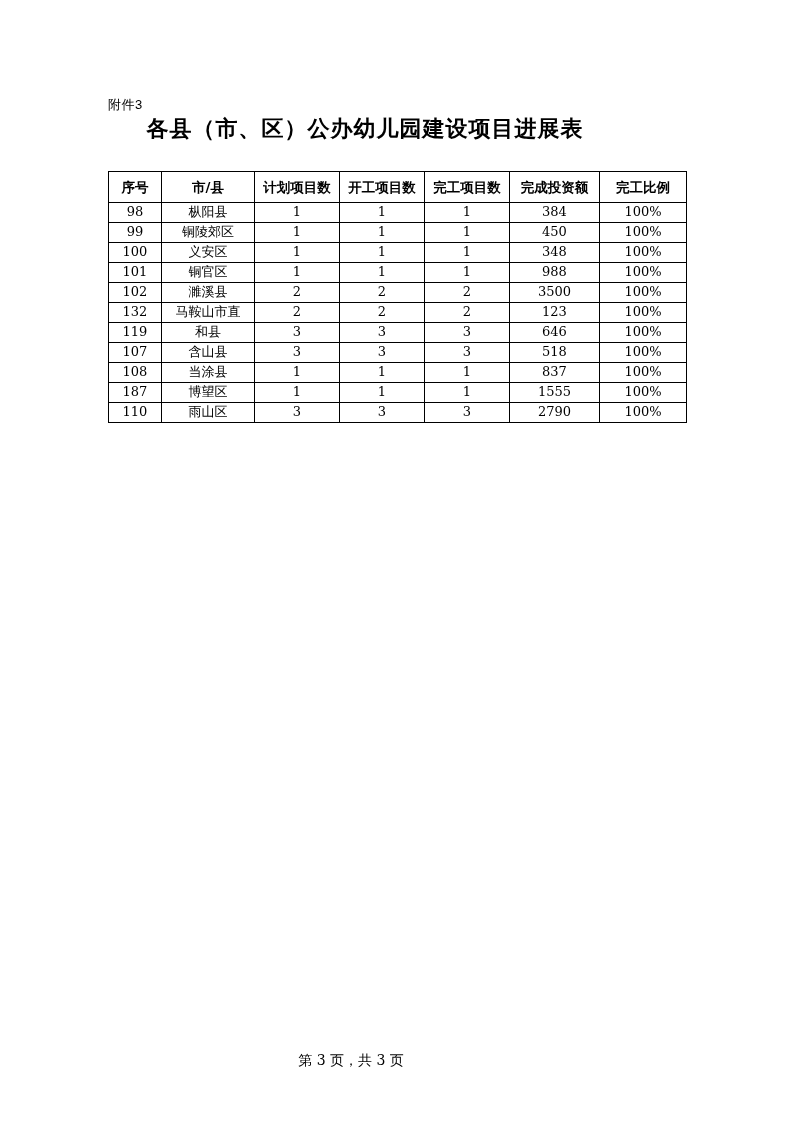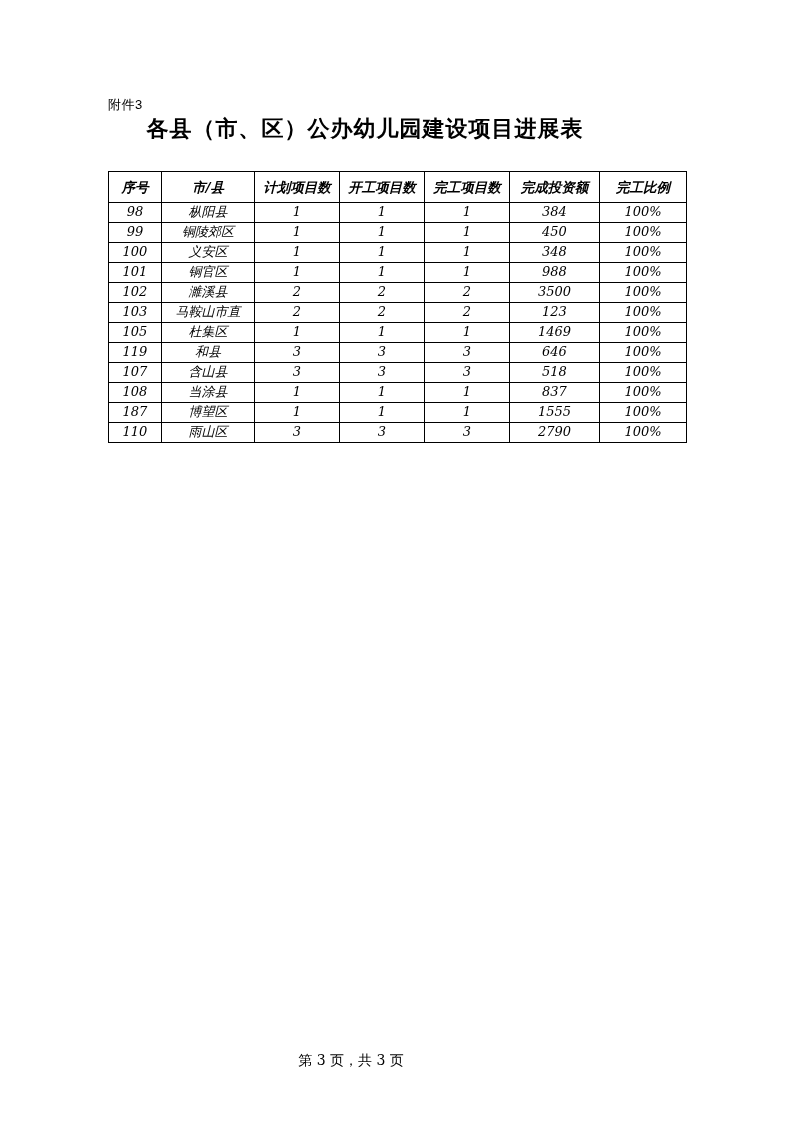--- a/index.html
+++ b/index.html
@@ -39,21 +39,20 @@
     font-weight: bold;
     letter-spacing: 1px;
     font-family: "DejaVu Serif", "Liberation Serif", serif;
     padding-left: 24px;
   }
   .table-wrap {
     position: absolute;
     left: 108px;
     top: 171px;
     width: 578px;
-    font-style: italic;
   }
   table.data-table {
     border-collapse: collapse;
     width: 578px;
     table-layout: fixed;
   }
   table.data-table th,
   table.data-table td {
     border: 1px solid #000000;
     text-align: center;
@@ -162,35 +161,26 @@
         <tr>
           <td>102</td>
           <td>濉溪县</td>
           <td>2</td>
           <td>2</td>
           <td>2</td>
           <td>3500</td>
           <td>100%</td>
         </tr>
         <tr>
-          <td>103</td>
+          <td>132</td>
           <td>马鞍山市直</td>
           <td>2</td>
           <td>2</td>
           <td>2</td>
           <td>123</td>
-          <td>100%</td>
-        </tr>
-        <tr>
-          <td>105</td>
-          <td>杜集区</td>
-          <td>1</td>
-          <td>1</td>
-          <td>1</td>
-          <td>1469</td>
           <td>100%</td>
         </tr>
         <tr>
           <td>119</td>
           <td>和县</td>
           <td>3</td>
           <td>3</td>
           <td>3</td>
           <td>646</td>
           <td>100%</td>

